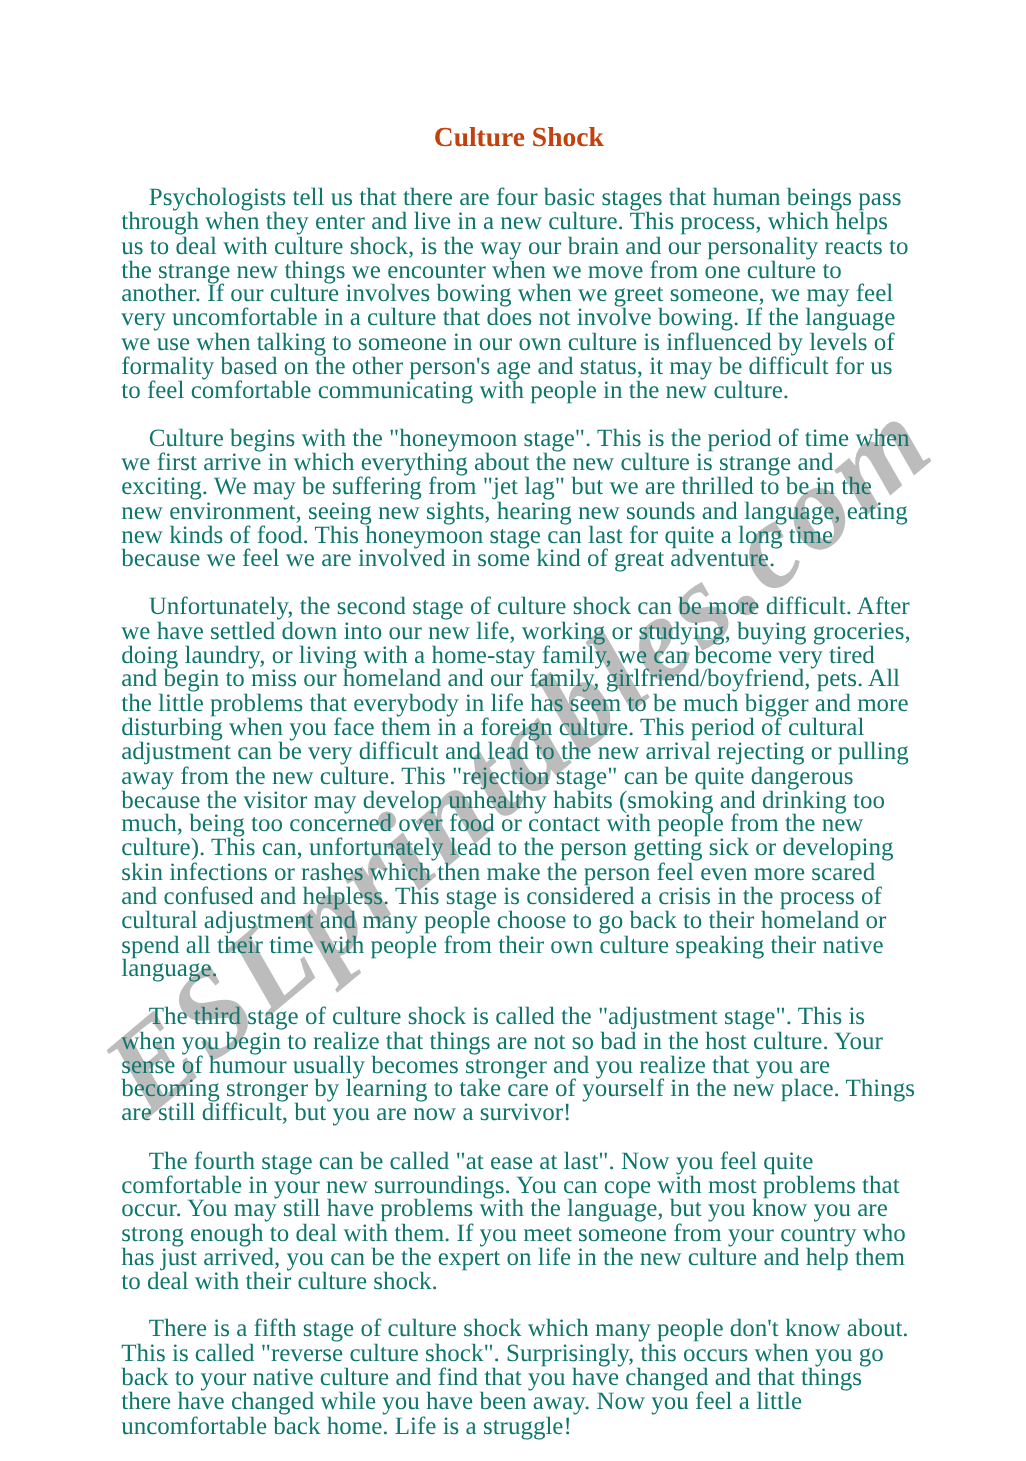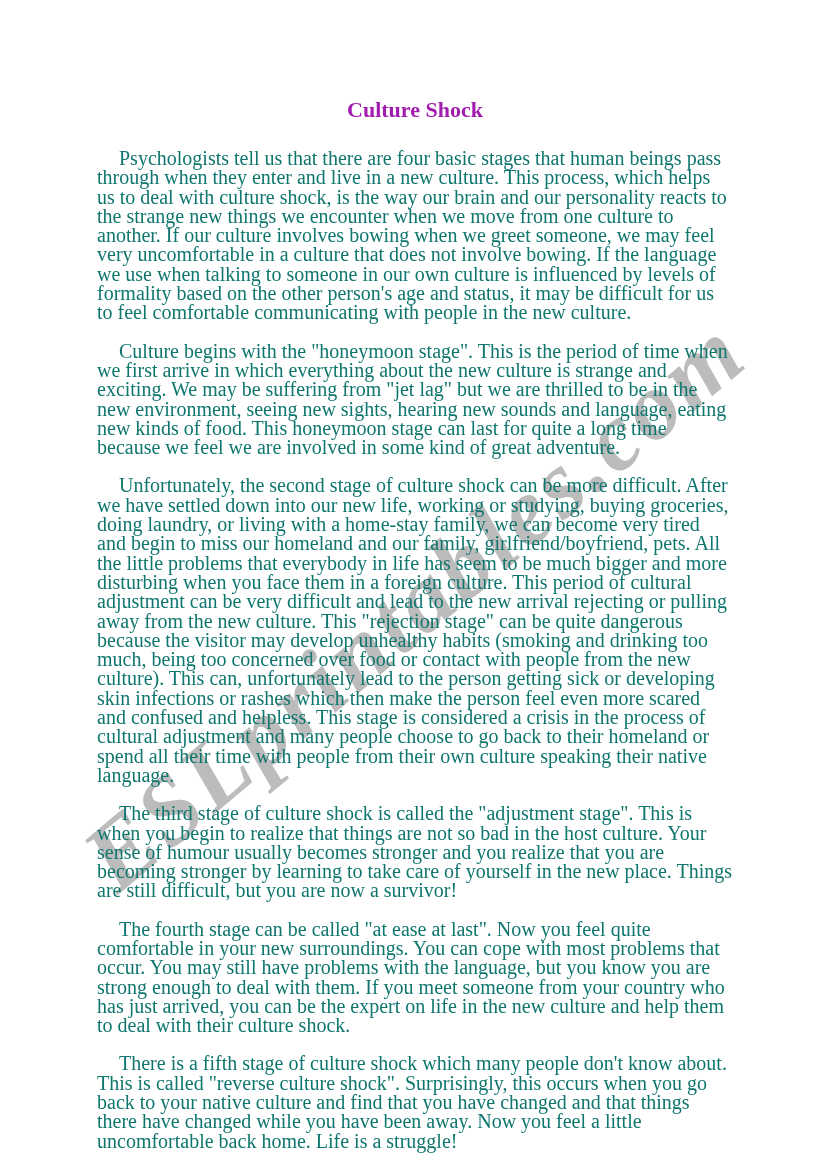--- a/index.html
+++ b/index.html
@@ -36,21 +36,21 @@
     top: 96px;
     width: 636px;
     z-index: 1;
   }
   .doc-title {
     margin: 0 0 25px 0;
     font-size: 22px;
     line-height: 28px;
     font-weight: bold;
     text-align: center;
-    color: #a21caf;
+    color: #c2410c;
   }
   .content p {
     margin: 0 0 19px 0;
     font-size: 20px;
     line-height: 19.3px;
     text-indent: 22px;
     text-align: left;
     color: #0f766e;
   }
 </style>

